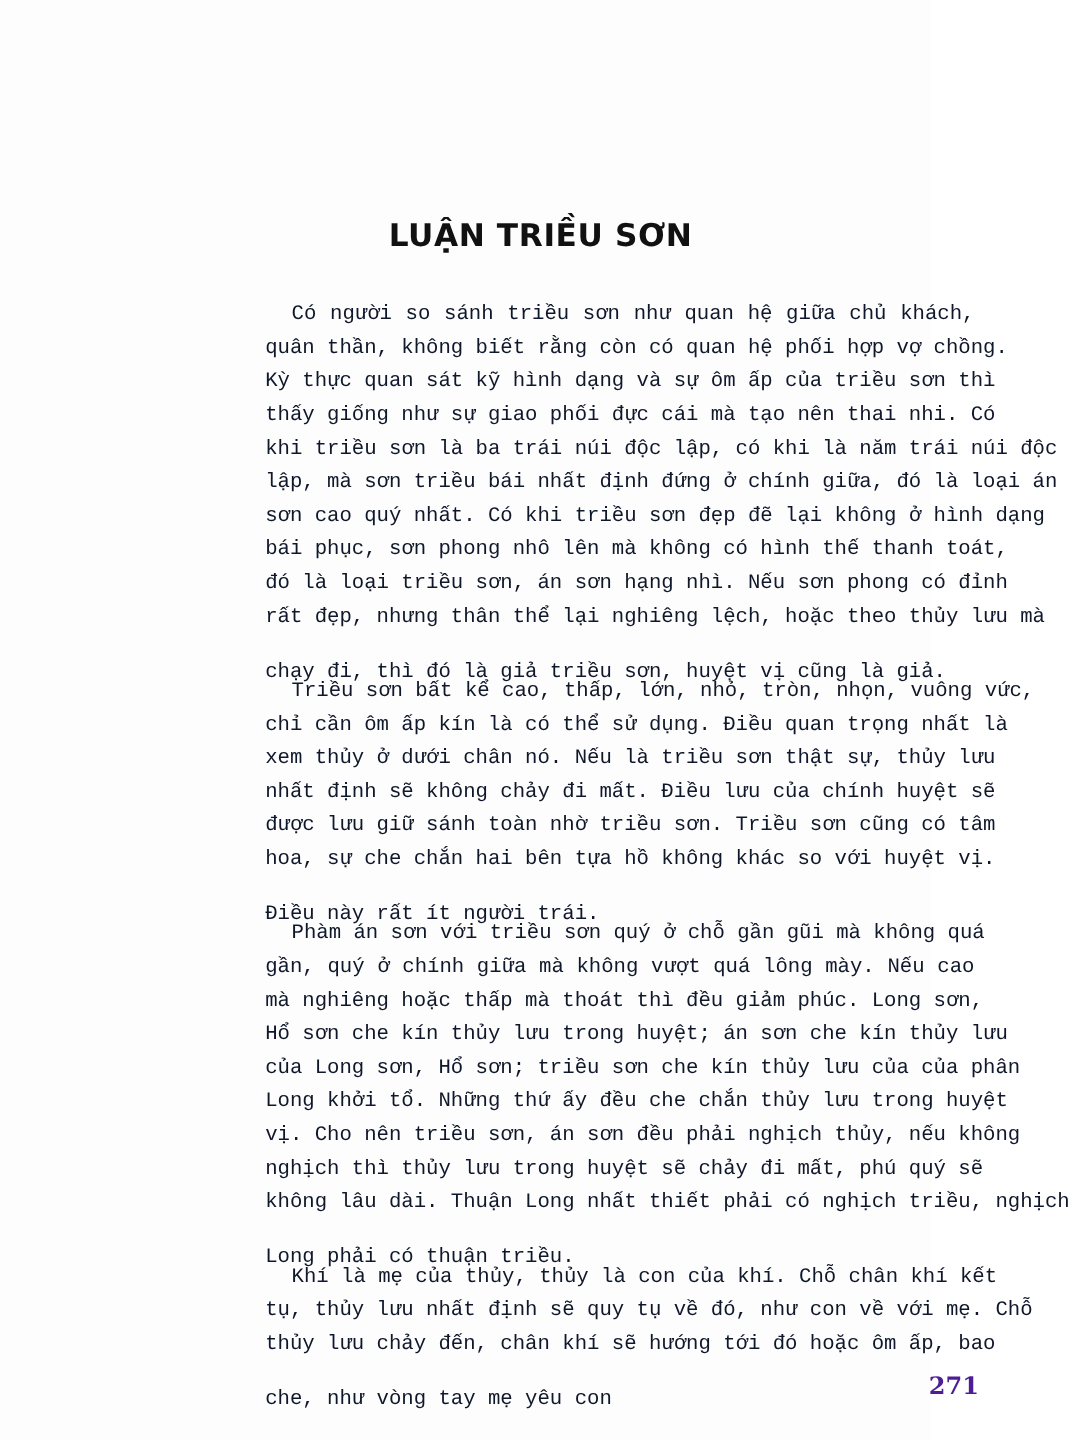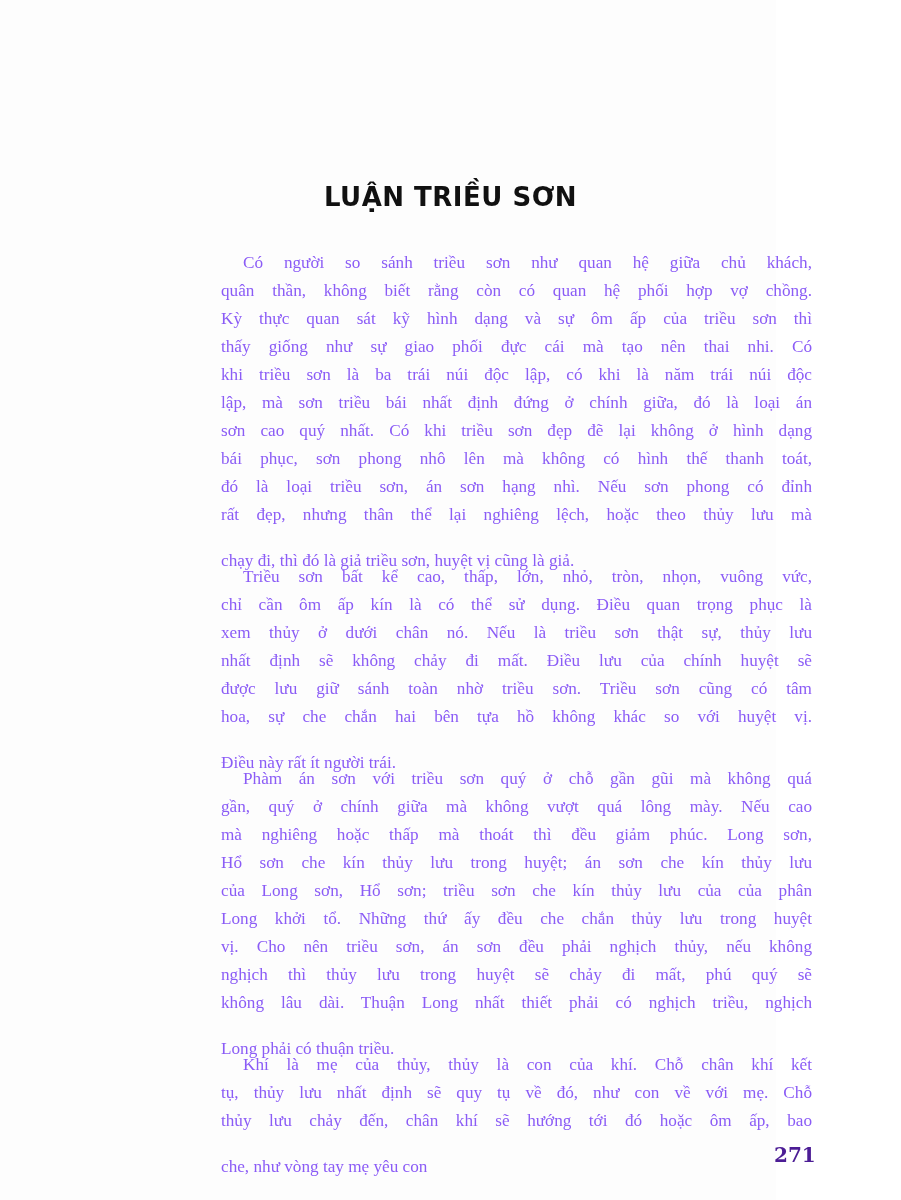--- a/index.html
+++ b/index.html
@@ -7,21 +7,21 @@
   .page { position: absolute; left: 0; top: 0; width: 776px; height: 1200px; background: #fdfdfd; }
   .title {
     position: absolute; left: 0; width: 901px; top: 182px;
     text-align: center;
     font-family: "DejaVu Sans", sans-serif; font-weight: bold;
     font-size: 26px; letter-spacing: 0.5px; color: #111;
   }
   .body { position: absolute; left: 221px; width: 591px; top: 0; }
   .line {
     position: absolute; left: 0; width: 591px; height: 28px;
-    font-family: Liberation Serif, serif; font-size: 17.2px; color: #8b5cf6;
+    font-family: Liberation Mono, monospace; font-size: 17.2px; color: #0f172a;
     text-align: justify; text-align-last: justify; white-space: nowrap;
     line-height: 28px;
   }
   .line.indent { left: 22px; width: 569px; }
   .line.last { text-align-last: left; margin-top: 18px; }
   .pagenum {
     position: absolute; left: 774px; top: 1143px;
     font-family: "DejaVu Serif", serif; font-weight: bold; font-size: 20px; color: #4c1d95;
   }
 </style>
@@ -39,21 +39,21 @@
     <div class="line" style="top:333px">thấy giống như sự giao phối đực cái mà tạo nên thai nhi. Có</div>
     <div class="line" style="top:361px">khi triều sơn là ba trái núi độc lập, có khi là năm trái núi độc</div>
     <div class="line" style="top:389px">lập, mà sơn triều bái nhất định đứng ở chính giữa, đó là loại án</div>
     <div class="line" style="top:417px">sơn cao quý nhất. Có khi triều sơn đẹp đẽ lại không ở hình dạng</div>
     <div class="line" style="top:445px">bái phục, sơn phong nhô lên mà không có hình thế thanh toát,</div>
     <div class="line" style="top:473px">đó là loại triều sơn, án sơn hạng nhì. Nếu sơn phong có đỉnh</div>
     <div class="line" style="top:501px">rất đẹp, nhưng thân thể lại nghiêng lệch, hoặc theo thủy lưu mà</div>
     <div class="line last" style="top:529px">chạy đi, thì đó là giả triều sơn, huyệt vị cũng là giả.</div>
 
     <div class="line indent" style="top:563px">Triều sơn bất kể cao, thấp, lớn, nhỏ, tròn, nhọn, vuông vức,</div>
-    <div class="line" style="top:591px">chỉ cần ôm ấp kín là có thể sử dụng. Điều quan trọng phục là</div>
+    <div class="line" style="top:591px">chỉ cần ôm ấp kín là có thể sử dụng. Điều quan trọng nhất là</div>
     <div class="line" style="top:619px">xem thủy ở dưới chân nó. Nếu là triều sơn thật sự, thủy lưu</div>
     <div class="line" style="top:647px">nhất định sẽ không chảy đi mất. Điều lưu của chính huyệt sẽ</div>
     <div class="line" style="top:675px">được lưu giữ sánh toàn nhờ triều sơn. Triều sơn cũng có tâm</div>
     <div class="line" style="top:703px">hoa, sự che chắn hai bên tựa hồ không khác so với huyệt vị.</div>
     <div class="line last" style="top:731px">Điều này rất ít người trái.</div>
 
     <div class="line indent" style="top:765px">Phàm án sơn với triều sơn quý ở chỗ gần gũi mà không quá</div>
     <div class="line" style="top:793px">gần, quý ở chính giữa mà không vượt quá lông mày. Nếu cao</div>
     <div class="line" style="top:821px">mà nghiêng hoặc thấp mà thoát thì đều giảm phúc. Long sơn,</div>
     <div class="line" style="top:849px">Hổ sơn che kín thủy lưu trong huyệt; án sơn che kín thủy lưu</div>

